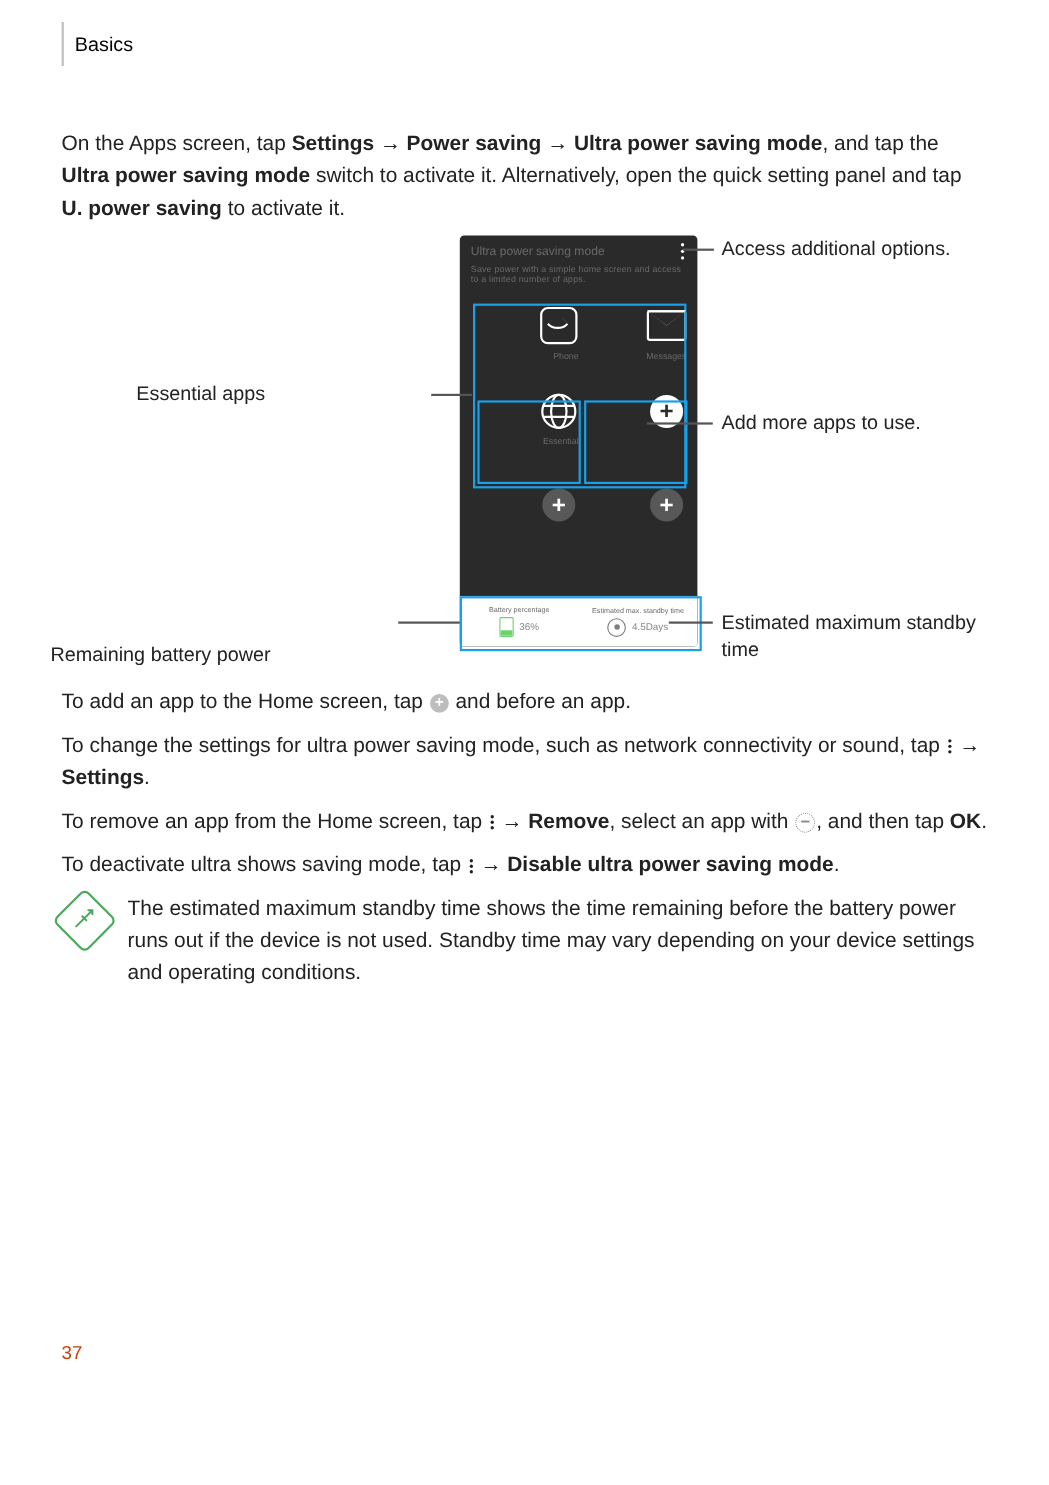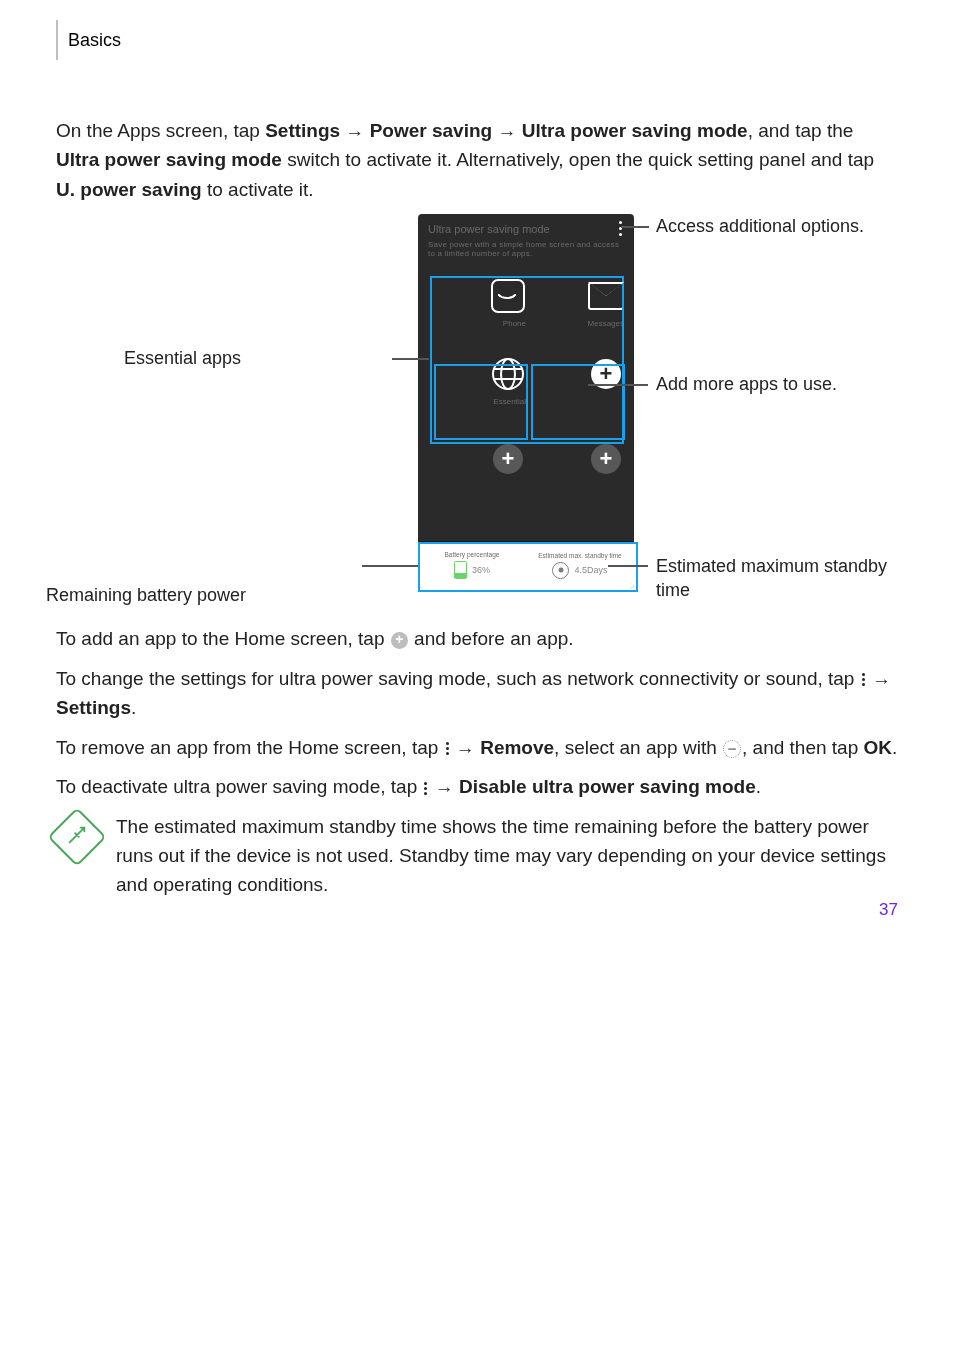--- a/index.html
+++ b/index.html
@@ -336,23 +336,24 @@
     transform: rotate(-45deg);
     color: #4aa85a;
   }
   .note-icon-inner svg { width: 22px; height: 22px; }
   .note-text {
     flex: 1;
     font-size: 19px;
     line-height: 1.55;
   }
   .page-num {
-    text-align: right;
-    color: #6d28d9;
+    text-align: left;
+    color: #c2410c;
     font-size: 17px;
+    margin-top: 320px;
   }
 </style>
 </head>
 <body>
 
 <div class="page">
   <div class="short-rule"></div>
   <div class="header">
     <div class="rule"></div>
     <div class="section-title">Basics</div>
@@ -468,21 +469,21 @@
 
   <p class="body-text">
     <span>To remove an app from the Home screen, tap </span><span class="dots-inline">
         <span></span>
         <span></span>
         <span></span>
       </span><span> → </span><b>Remove</b><span>, select an app with </span><span class="inline-icon minus-circle-inline">−</span><span>, and then tap </span><b>OK</b><span>.</span>
   </p>
 
   <p class="body-text">
-    <span>To deactivate ultra power saving mode, tap </span><span class="dots-inline">
+    <span>To deactivate ultra shows saving mode, tap </span><span class="dots-inline">
         <span></span>
         <span></span>
         <span></span>
       </span><span> → </span><b>Disable ultra power saving mode</b><span>.</span>
   </p>
 
   <div class="note">
     <div class="note-icon">
       <div class="note-icon-inner">
         <svg viewBox="0 0 24 24" fill="none" stroke="#4aa85a" stroke-width="2" stroke-linecap="round">

